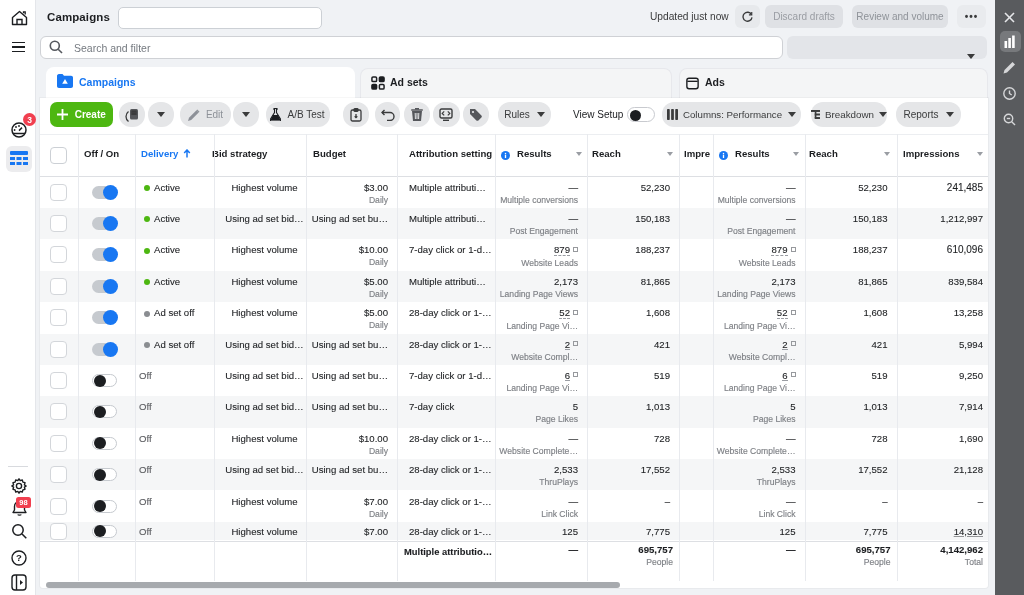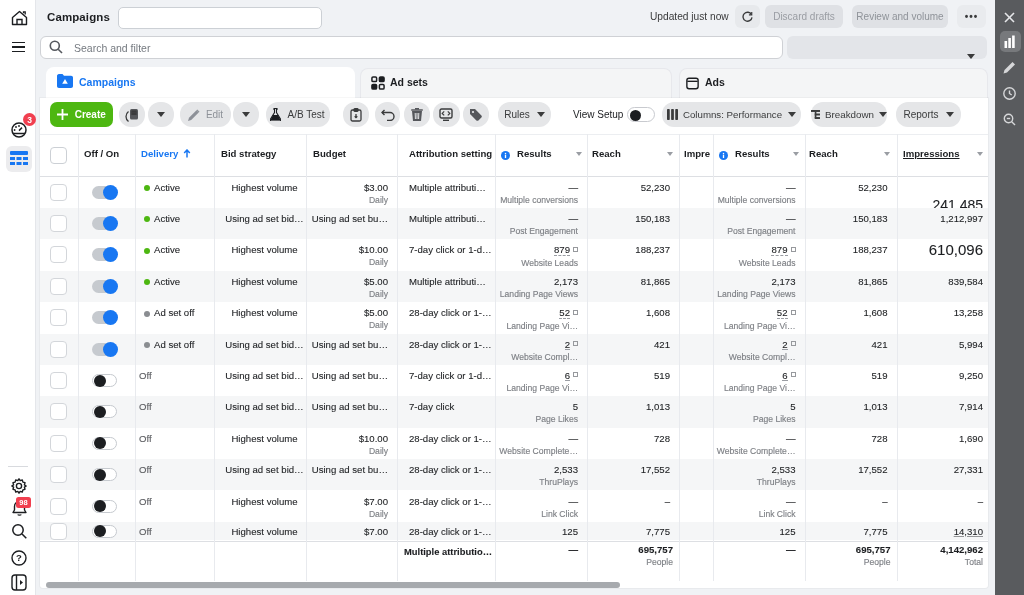--- a/index.html
+++ b/index.html
@@ -213,21 +213,21 @@
       <rect x="5" y="9.4" width="7" height="2.6"></rect>
       <rect x="5" y="2" width="2.2" height="9"></rect>
 </svg>Breakdown<div class="caret" style="margin-left:5px"></div></div>
 <div class="btn" style="left:896px;width:65px;">Reports<div class="caret" style="margin-left:7px"></div></div>
 <div class="abs" style="left:40px;top:134px;width:948px;height:42.5px;background:#fff;border-top:1px solid #eceef1;border-bottom:1px solid #dddfe3;"></div>
 <div class="abs" style="left:50px;top:146.5px;width:17px;height:17px;border:1.5px solid #ccd0d5;border-radius:4px;background:#fff;"></div>
 <div class="abs hdr" style="left:84px;top:148px;">Off / On</div>
 <div class="abs hdr" style="left:141px;top:148px;color:#1877f2;">Delivery <svg width="8" height="9" viewBox="0 0 8 9" style="display:inline-block;vertical-align:-1px;margin-left:2px">
       <path d="M4 8.5 L4 1.5 M1.2 4 L4 1 L6.8 4" fill="none" stroke="#1877f2" stroke-width="1.5"></path>
     </svg></div>
-<div class="abs hdr" style="left:221px;top:148px;">Bid strategy</div>
+<div class="abs hdr" style="left:212px;top:148px;">Bid strategy</div>
 <div class="abs hdr" style="left:313px;top:148px;">Budget</div>
 <div class="abs hdr" style="left:409px;top:148px;">Attribution setting</div>
 <svg class="abs" style="left:501px;top:150.5px" width="9" height="9" viewBox="0 0 11 11">
     <circle cx="5.5" cy="5.5" r="5.5" fill="#1877f2"></circle>
     <rect x="4.7" y="4.6" width="1.6" height="4" fill="#fff"></rect>
     <rect x="4.7" y="2.3" width="1.6" height="1.6" fill="#fff"></rect>
   </svg>
 <div class="abs hdr" style="left:517px;top:148px;">Results</div>
 <div class="abs" style="left:576px;top:152px;line-height:0;font-size:0;"><div class="caret sm"></div></div>
 <div class="abs hdr" style="left:592px;top:148px;">Reach</div>
@@ -235,21 +235,21 @@
 <div class="abs hdr" style="left:684px;top:148px;">Impre</div>
 <svg class="abs" style="left:719px;top:150.5px" width="9" height="9" viewBox="0 0 11 11">
     <circle cx="5.5" cy="5.5" r="5.5" fill="#1877f2"></circle>
     <rect x="4.7" y="4.6" width="1.6" height="4" fill="#fff"></rect>
     <rect x="4.7" y="2.3" width="1.6" height="1.6" fill="#fff"></rect>
   </svg>
 <div class="abs hdr" style="left:735px;top:148px;">Results</div>
 <div class="abs" style="left:793px;top:152px;line-height:0;font-size:0;"><div class="caret sm"></div></div>
 <div class="abs hdr" style="left:809px;top:148px;">Reach</div>
 <div class="abs" style="left:884px;top:152px;line-height:0;font-size:0;"><div class="caret sm"></div></div>
-<div class="abs hdr" style="left:903px;top:148px;text-decoration:underline;">Impressions</div>
+<div class="abs hdr" style="left:903px;top:148px;">Impressions</div>
 <div class="abs" style="left:977px;top:152px;line-height:0;font-size:0;"><div class="caret sm"></div></div>
 <div class="abs" style="left:40px;top:0px;width:948px;height:595px;pointer-events:none;">
     <div class="row" style="top:176.5px;height:31.4px;background:#fff;">
       <div class="cell " style="left:0.0px;width:37.5px;">
         <div class="abs" style="left:10px;top:7.2px;width:17px;height:17px;border:1.5px solid #d3d6da;border-radius:4px;background:#fff;"></div>
       </div>
       <div class="cell " style="left:37.5px;width:57.5px;">
         <div class="abs" style="left:0px;top:3.2px;width:57px;height:25px;">
           <div class="abs" style="left:14.5px;top:6px;width:25px;height:13px;border-radius:6.5px;background:#c6cacf;"></div>
 <div class="abs" style="left:25.5px;top:5px;width:15px;height:15px;border-radius:50%;background:#1877f2;"></div>
@@ -269,21 +269,21 @@
         <div style="font-size:9.6px;"><span style="">—</span></div>
         <div class="sub" style="margin-top:2px;white-space:nowrap;">Multiple conversions</div>
       </div>
       <div class="cell num" style="left:547.0px;width:92.0px;padding-top:5px;font-size:9.6px;">52,230</div>
       <div class="cell " style="left:639.0px;width:34.0px;"></div>
       <div class="cell num" style="left:673.0px;width:91.5px;padding-top:5px;">
         <div style="font-size:9.6px;"><span style="">—</span></div>
         <div class="sub" style="margin-top:2px;white-space:nowrap;">Multiple conversions</div>
       </div>
       <div class="cell num" style="left:764.5px;width:92.0px;padding-top:5px;font-size:9.6px;">52,230</div>
-      <div class="cell num" style="left:856.5px;width:91.5px;padding-top:23px;font-size:14px;padding-right:5px;">241,485</div>
+      <div class="cell num" style="left:856.5px;width:91.5px;padding-top:5px;font-size:10px;padding-right:5px;">241,485</div>
     </div>
     <div class="row" style="top:207.9px;height:31.4px;background:#f5f6f7;">
       <div class="cell " style="left:0.0px;width:37.5px;">
         <div class="abs" style="left:10px;top:7.2px;width:17px;height:17px;border:1.5px solid #d3d6da;border-radius:4px;background:#fff;"></div>
       </div>
       <div class="cell " style="left:37.5px;width:57.5px;">
         <div class="abs" style="left:0px;top:3.2px;width:57px;height:25px;">
           <div class="abs" style="left:14.5px;top:6px;width:25px;height:13px;border-radius:6.5px;background:#c6cacf;"></div>
 <div class="abs" style="left:25.5px;top:5px;width:15px;height:15px;border-radius:50%;background:#1877f2;"></div>
         </div>
@@ -334,21 +334,21 @@
         <div style="font-size:9.6px;"><span style="border-bottom:1px dashed #9a9da3;display:inline-block;line-height:9.5px;">879</span><span style="display:inline-block;width:5px;height:5px;border:1px solid #97999d;margin-left:3px;vertical-align:1.5px;"></span></div>
         <div class="sub" style="margin-top:2px;white-space:nowrap;">Website Leads</div>
       </div>
       <div class="cell num" style="left:547.0px;width:92.0px;padding-top:5px;font-size:9.6px;">188,237</div>
       <div class="cell " style="left:639.0px;width:34.0px;"></div>
       <div class="cell num" style="left:673.0px;width:91.5px;padding-top:5px;">
         <div style="font-size:9.6px;"><span style="border-bottom:1px dashed #9a9da3;display:inline-block;line-height:9.5px;">879</span><span style="display:inline-block;width:5px;height:5px;border:1px solid #97999d;margin-left:3px;vertical-align:1.5px;"></span></div>
         <div class="sub" style="margin-top:2px;white-space:nowrap;">Website Leads</div>
       </div>
       <div class="cell num" style="left:764.5px;width:92.0px;padding-top:5px;font-size:9.6px;">188,237</div>
-      <div class="cell num" style="left:856.5px;width:91.5px;padding-top:5px;font-size:15px;padding-right:5px;">610,096</div>
+      <div class="cell num" style="left:856.5px;width:91.5px;padding-top:5px;font-size:10px;padding-right:5px;">610,096</div>
     </div>
     <div class="row" style="top:270.7px;height:31.4px;background:#f5f6f7;">
       <div class="cell " style="left:0.0px;width:37.5px;">
         <div class="abs" style="left:10px;top:7.2px;width:17px;height:17px;border:1.5px solid #d3d6da;border-radius:4px;background:#fff;"></div>
       </div>
       <div class="cell " style="left:37.5px;width:57.5px;">
         <div class="abs" style="left:0px;top:3.2px;width:57px;height:25px;">
           <div class="abs" style="left:14.5px;top:6px;width:25px;height:13px;border-radius:6.5px;background:#c6cacf;"></div>
 <div class="abs" style="left:25.5px;top:5px;width:15px;height:15px;border-radius:50%;background:#1877f2;"></div>
         </div>
@@ -557,21 +557,21 @@
         <div style="font-size:9.6px;"><span style="">2,533</span></div>
         <div class="sub" style="margin-top:2px;white-space:nowrap;">ThruPlays</div>
       </div>
       <div class="cell num" style="left:547.0px;width:92.0px;padding-top:5px;font-size:9.6px;">17,552</div>
       <div class="cell " style="left:639.0px;width:34.0px;"></div>
       <div class="cell num" style="left:673.0px;width:91.5px;padding-top:5px;">
         <div style="font-size:9.6px;"><span style="">2,533</span></div>
         <div class="sub" style="margin-top:2px;white-space:nowrap;">ThruPlays</div>
       </div>
       <div class="cell num" style="left:764.5px;width:92.0px;padding-top:5px;font-size:9.6px;">17,552</div>
-      <div class="cell num" style="left:856.5px;width:91.5px;padding-top:5px;font-size:9.6px;padding-right:5px;">27,331</div>
+      <div class="cell num" style="left:856.5px;width:91.5px;padding-top:5px;font-size:9.6px;padding-right:5px;">21,128</div>
     </div>
     <div class="row" style="top:490.5px;height:31.4px;background:#fff;">
       <div class="cell " style="left:0.0px;width:37.5px;">
         <div class="abs" style="left:10px;top:7.2px;width:17px;height:17px;border:1.5px solid #d3d6da;border-radius:4px;background:#fff;"></div>
       </div>
       <div class="cell " style="left:37.5px;width:57.5px;">
         <div class="abs" style="left:0px;top:3.2px;width:57px;height:25px;">
           <div class="abs" style="left:14.5px;top:6px;width:25px;height:13px;border-radius:6.5px;background:#fff;border:1px solid #c6cacf;"></div>
 <div class="abs" style="left:16.5px;top:6.5px;width:12px;height:12px;border-radius:50%;background:#1c1e21;"></div>
         </div>

